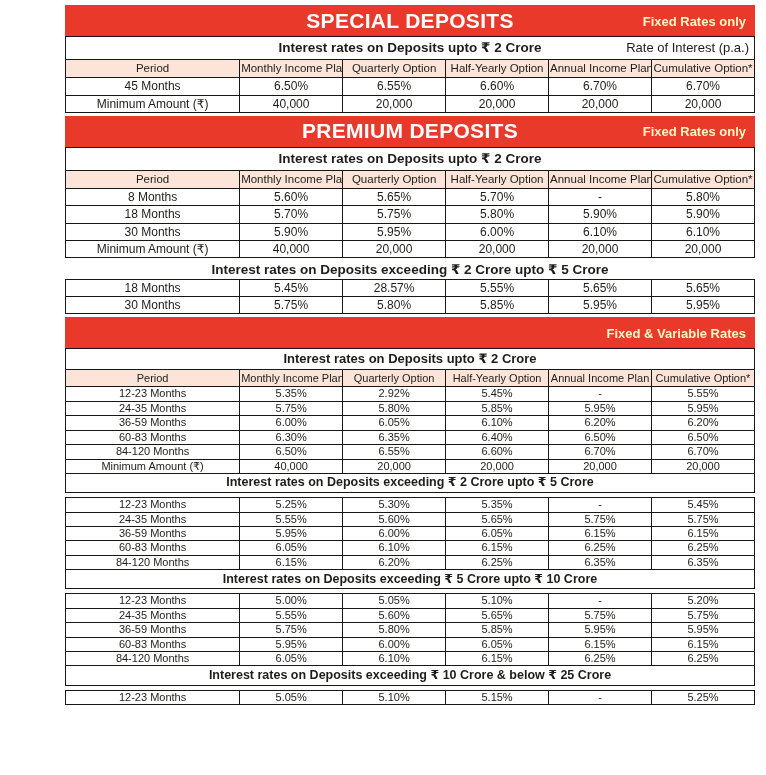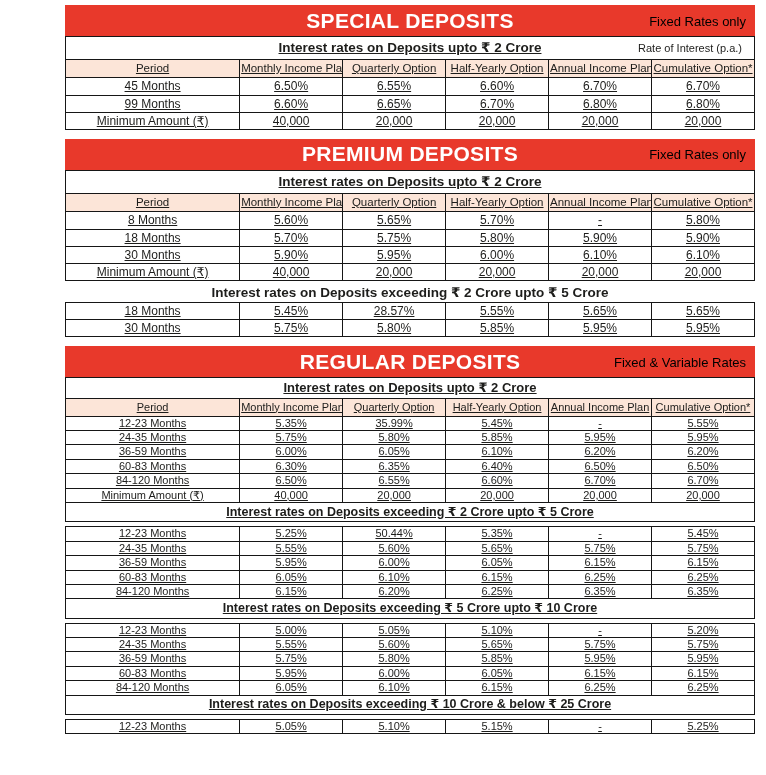--- a/index.html
+++ b/index.html
@@ -9,67 +9,66 @@
     --line:#161616;
   }
   *{box-sizing:border-box;}
   html,body{margin:0;padding:0;background:#fff;}
   body{
     width:766px;
     font-family:"Liberation Sans","DejaVu Sans",sans-serif;
     color:var(--ink);
   }
   .page{padding:5px 11px 0 18px;}
-  .section{margin-bottom:9px;padding-left:47px;}
+  .section{margin-bottom:3px;padding-left:47px;}
 
   
   .banner{
     position:relative;
     background:var(--red);
     height:31px;
   }
   .banner-title{
     position:absolute;left:0;right:0;top:50%;
     transform:translateY(-52%);
     text-align:center;
     color:#fff;font-weight:bold;font-size:21px;
     letter-spacing:.3px;line-height:1;
   }
   .banner-badge{
     position:absolute;right:9px;top:50%;
     transform:translateY(-50%);
-    color:#000000;font-weight:normal;font-size:13px;line-height:1;
+    color:#fef9c3;font-weight:bold;font-size:13px;line-height:1;
   }
 
   table{
     width:100%;
     border-collapse:collapse;
     table-layout:fixed;
-    text-decoration:underline;
   }
   col.c-period{width:25.2%;}
   col.c-rate{width:14.9%;}
   td,th{
     border:1.5px solid var(--line);
     text-align:center;
     font-weight:normal;
     font-size:12px;
     line-height:1.18;
     padding:1px 2px;
     overflow:hidden;white-space:nowrap;
   }
   tr.subtitle-row td{
     font-weight:bold;font-size:13.5px;
     padding:3px 2px;
     position:relative;
   }
   .rate-label{
-    position:absolute;right:12px;top:50%;
+    position:absolute;right:5px;top:50%;
     transform:translateY(-50%);
-    font-weight:normal;font-size:11px;
+    font-weight:normal;font-size:13px;
   }
   tr.header-row td{
     background:var(--peach);
     font-size:11.5px;
     padding:2px 1px;
   }
   tr.tier-heading-row td{
     font-weight:bold;font-size:13px;
     padding:2px 2px;
   }
@@ -123,28 +122,20 @@
       <tbody>
           <tr>
             <td>45 Months</td>
             <td>6.50%</td>
             <td>6.55%</td>
             <td>6.60%</td>
             <td>6.70%</td>
             <td>6.70%</td>
           </tr>
           <tr>
-            <td>99 Months</td>
-            <td>6.60%</td>
-            <td>6.65%</td>
-            <td>6.70%</td>
-            <td>6.80%</td>
-            <td>6.80%</td>
-          </tr>
-          <tr>
             <td>Minimum Amount (₹)</td>
             <td>40,000</td>
             <td>20,000</td>
             <td>20,000</td>
             <td>20,000</td>
             <td>20,000</td>
           </tr>
         </tbody>
     </table>
   </div>
@@ -237,21 +228,20 @@
             <td>5.85%</td>
             <td>5.95%</td>
             <td>5.95%</td>
           </tr>
         </tbody>
     </table>
   </div>
 
   <div class="section compact">
     <div class="banner">
-      <div class="banner-title">REGULAR DEPOSITS</div>
       <div class="banner-badge">Fixed &amp; Variable Rates</div>
     </div>
     <table>
       <colgroup>
           <col class="c-period">
           <col class="c-rate">
           <col class="c-rate">
           <col class="c-rate">
           <col class="c-rate">
           <col class="c-rate">
@@ -266,21 +256,21 @@
           <td>Quarterly Option</td>
           <td>Half-Yearly Option</td>
           <td>Annual Income Plan</td>
           <td>Cumulative Option*</td>
         </tr>
       </tbody>
       <tbody>
           <tr>
             <td>12-23 Months</td>
             <td>5.35%</td>
-            <td>35.99%</td>
+            <td>2.92%</td>
             <td>5.45%</td>
             <td>-</td>
             <td>5.55%</td>
           </tr>
           <tr>
             <td>24-35 Months</td>
             <td>5.75%</td>
             <td>5.80%</td>
             <td>5.85%</td>
             <td>5.95%</td>
@@ -332,21 +322,21 @@
           <col class="c-rate">
           <col class="c-rate">
           <col class="c-rate">
           <col class="c-rate">
           <col class="c-rate">
         </colgroup>
       <tbody>
           <tr>
             <td>12-23 Months</td>
             <td>5.25%</td>
-            <td>50.44%</td>
+            <td>5.30%</td>
             <td>5.35%</td>
             <td>-</td>
             <td>5.45%</td>
           </tr>
           <tr>
             <td>24-35 Months</td>
             <td>5.55%</td>
             <td>5.60%</td>
             <td>5.65%</td>
             <td>5.75%</td>

